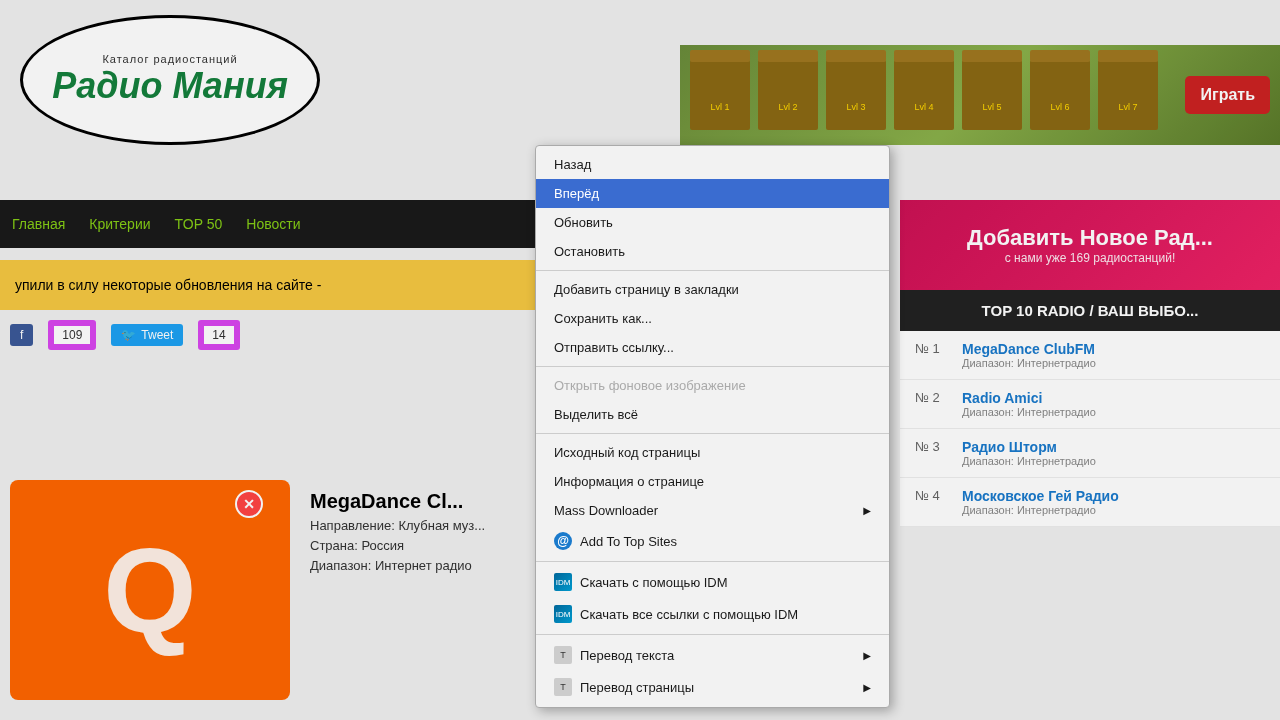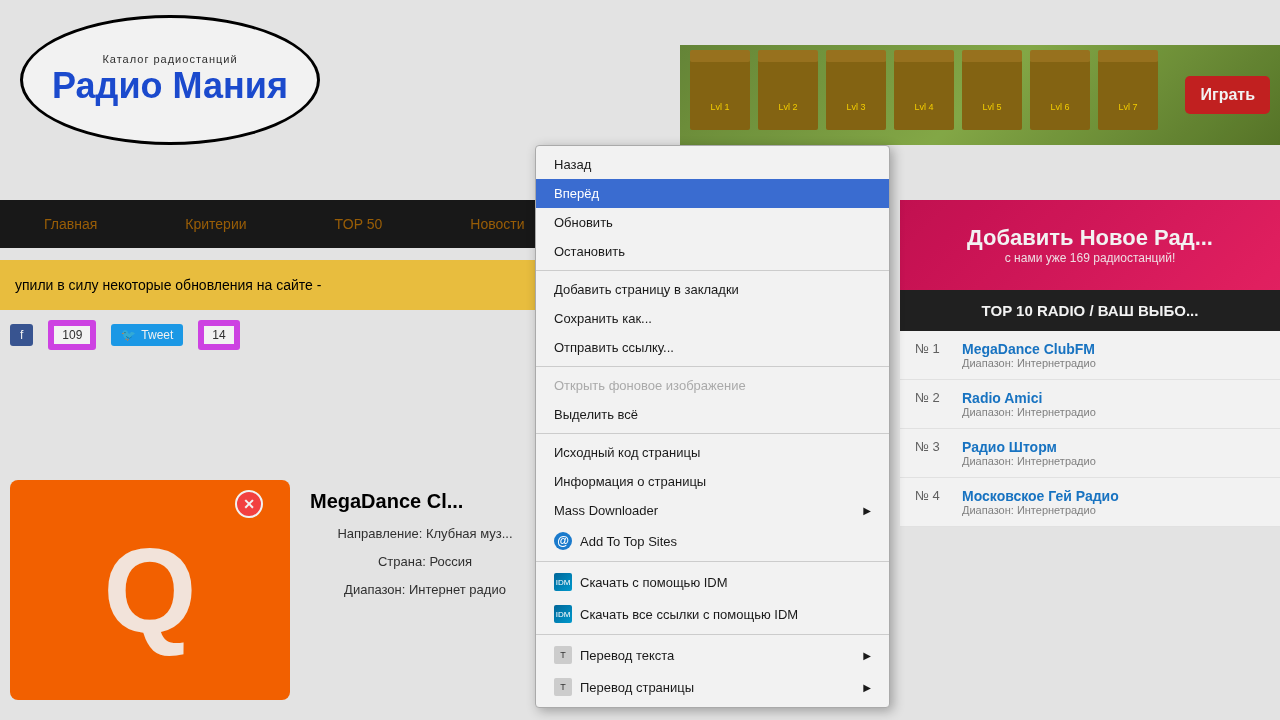--- a/index.html
+++ b/index.html
@@ -41,21 +41,22 @@
       background: #fff;
     }
     .logo-subtitle {
       font-size: 11px;
       color: #333;
       letter-spacing: 1px;
     }
     .logo-main {
       font-size: 36px;
       font-weight: bold;
-      color: #1d4ed8;
+      color: #15803d;
+      font-style: italic;
     }
 
     
     .ad-banner {
       position: absolute;
       top: 45px; right: 0;
       width: 600px; height: 100px;
       background: linear-gradient(135deg, #6a8c3a, #8ab04a, #5a7a2a);
       overflow: hidden;
       display: flex;
@@ -110,22 +111,22 @@
       position: absolute;
       top: 200px; left: 0;
       width: 870px;
       height: 48px;
       background: #1a1a1a;
       display: flex;
       align-items: center;
       gap: 0;
     }
     .nav-item {
-      color: #a16207;
-      padding: 0 44px;
+      color: #84cc16;
+      padding: 0 12px;
       height: 100%;
       display: flex;
       align-items: center;
       font-size: 14px;
       cursor: pointer;
     }
 
     
     .yellow-banner {
       position: absolute;
@@ -218,22 +219,21 @@
       width: 230px;
     }
     .radio-name {
       font-size: 20px;
       font-weight: bold;
       color: #000;
     }
     .radio-detail {
       font-size: 13px;
       color: #555;
-      margin-top: 13px;
-      text-align: center;
+      margin-top: 5px;
     }
     .radio-detail span {
       color: #333;
     }
 
     
     .right-sidebar {
       position: absolute;
       top: 200px; right: 0;
       width: 380px;
@@ -527,21 +527,21 @@
   <div class="menu-item">
     <span>Выделить всё</span>
   </div>
 
   <div class="menu-divider"></div>
 
   <div class="menu-item">
     <span>Исходный код страницы</span>
   </div>
   <div class="menu-item">
-    <span>Информация о страницы</span>
+    <span>Информация о странице</span>
   </div>
   <div class="menu-item">
     <span>Mass Downloader</span>
     <span class="arrow">▶</span>
   </div>
   <div class="menu-item">
     <div class="menu-item-icon">
       <div class="add-to-top-icon">@</div>
     </div>
     <span>Add To Top Sites</span>

